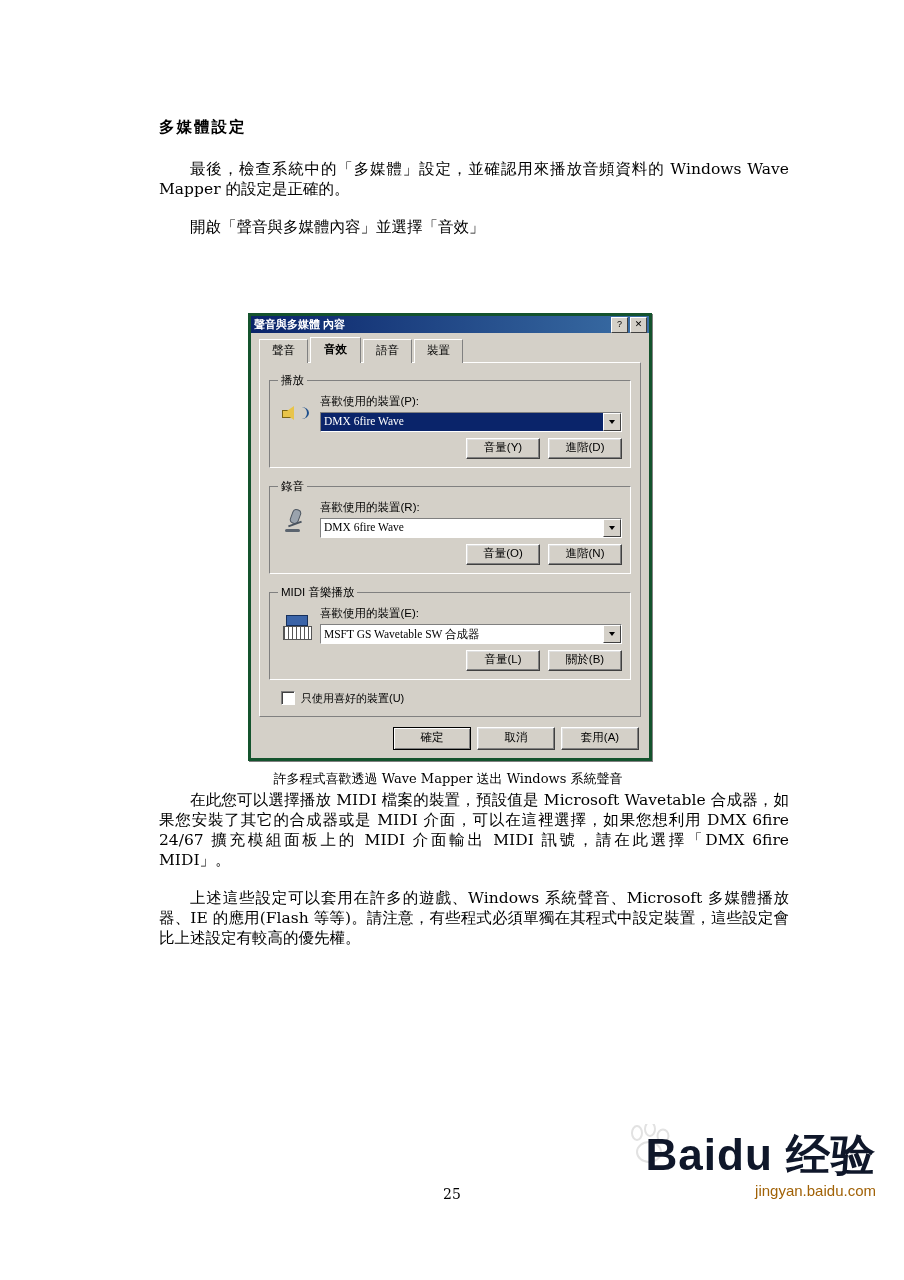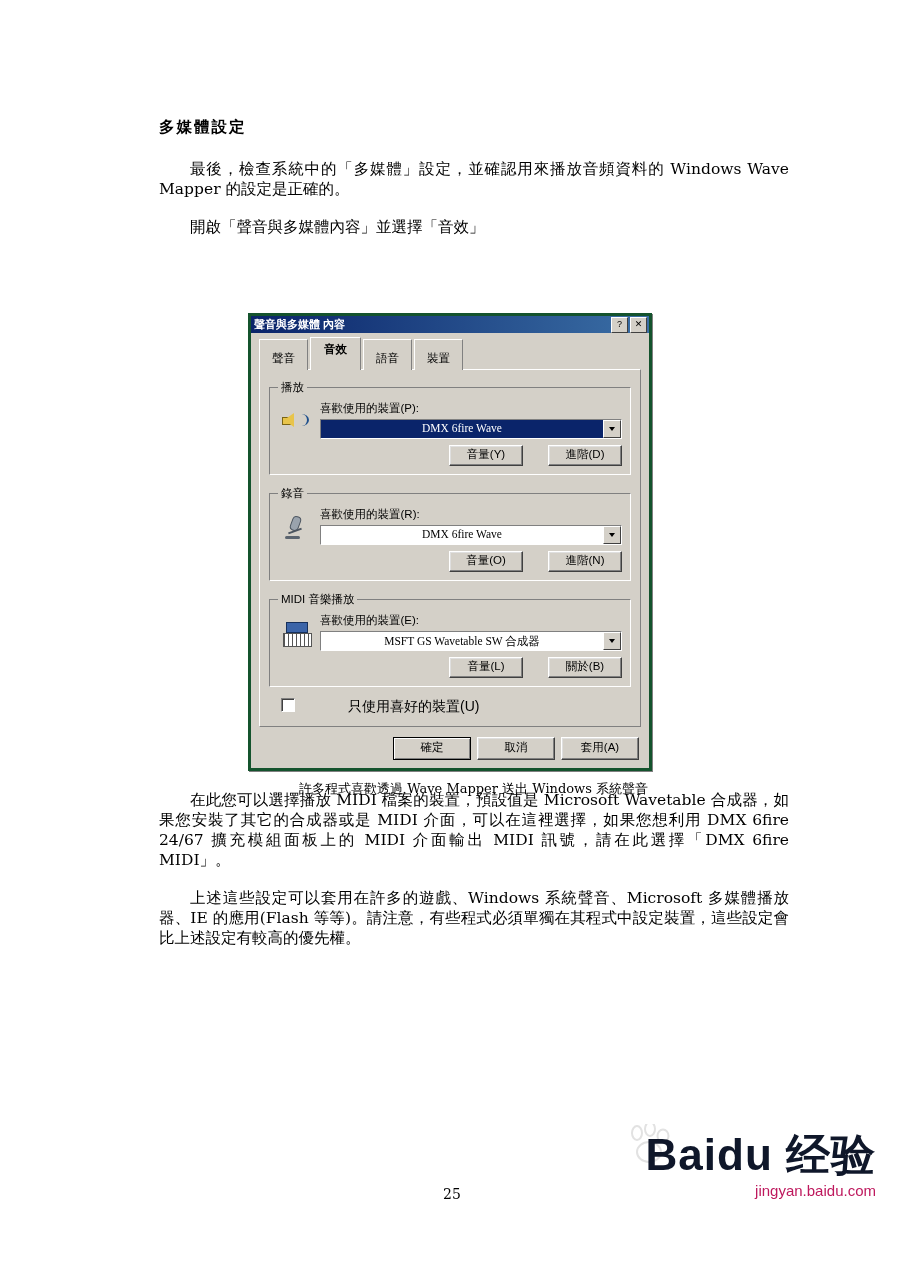--- a/index.html
+++ b/index.html
@@ -90,21 +90,21 @@
     margin-left: 2px;
     font-family: "Liberation Sans", sans-serif;
   }
   .tabs {
     display: flex;
     margin: 6px 0 0 8px;
     position: relative;
     z-index: 2;
   }
   .tab {
-    padding: 11px 12px 4px 12px;
+    padding: 3px 12px 4px 12px;
     margin-right: 2px;
     background: #d4d0c8;
     border: 1px solid #fff;
     border-right-color: #808080;
     border-bottom: none;
     font-size: 11.5px;
     white-space: nowrap;
   }
   .tab.active {
     font-weight: bold;
@@ -161,21 +161,20 @@
     background: #fff;
     align-items: stretch;
   }
   .combo .val {
     flex: 1;
     padding: 2px 3px 0 3px;
     font-size: 11.5px;
     font-family: "Liberation Serif", serif;
     white-space: nowrap;
     overflow: hidden;
-    text-align: center;
   }
   .combo.focused .val {
     background: #0a246a;
     color: #fff;
   }
   .combo .arrow {
     width: 16px;
     background: #d4d0c8;
     border: 1px solid #fff;
     border-right-color: #404040;
@@ -187,42 +186,41 @@
   .combo .arrow i {
     display: block;
     width: 0; height: 0;
     border-left: 3.5px solid transparent;
     border-right: 3.5px solid transparent;
     border-top: 4px solid #000;
   }
   .btnrow {
     display: flex;
     justify-content: flex-end;
-    gap: 25px;
+    gap: 8px;
     margin-top: 6px;
   }
   .btn {
     min-width: 72px;
     height: 19px;
     background: #d4d0c8;
     border: 1px solid #fff;
     border-right-color: #404040;
     border-bottom-color: #404040;
     box-shadow: inset -1px -1px 0 #808080, inset 1px 1px 0 #dfdfdf;
     font-size: 11.5px;
     text-align: center;
     line-height: 17px;
     font-family: "Liberation Sans", sans-serif;
   }
   .checkrow {
     display: flex;
     align-items: flex-start;
     margin: 4px 0 2px 12px;
-    font-size: 14px;
-    gap: 47px;
+    font-size: 11px;
   }
   .checkbox {
     width: 12px; height: 12px;
     background: #fff;
     border: 1px solid #808080;
     border-right-color: #fff;
     border-bottom-color: #fff;
     box-shadow: inset 1px 1px 0 #404040;
     margin-right: 6px;
   }
@@ -231,21 +229,21 @@
     justify-content: flex-end;
     gap: 6px;
     margin: 9px 10px 2px 0;
   }
   .dlgbtns .btn { min-width: 76px; height: 21px; line-height: 19px; }
   .dlgbtns .btn.default {
     border: 1px solid #000;
     box-shadow: inset 1px 1px 0 #fff, inset -1px -1px 0 #808080;
   }
   .caption {
-    text-align: right;
+    text-align: center;
     font-family: "DejaVu Serif", serif;
     font-size: 13px;
     margin-top: 9px;
   }
 
   
   .spk {
     position: absolute;
     left: 4px; top: 6px;
     width: 0; height: 0;
@@ -328,21 +326,21 @@
     font-family: "Liberation Sans", sans-serif;
     font-size: 44px;
     font-weight: bold;
     letter-spacing: 1px;
     line-height: 46px;
     color: #0f172a;
   }
   .watermark .wm-sub {
     font-family: "Liberation Sans", sans-serif;
     font-size: 15px;
-    color: #be185d;
+    color: #a16207;
     margin-top: 4px;
   }
   .wm-paw {
     position: absolute;
     right: 232px;
     top: 1124px;
     width: 44px; height: 40px;
     color: #e2e2e2;
   }
 </style>

